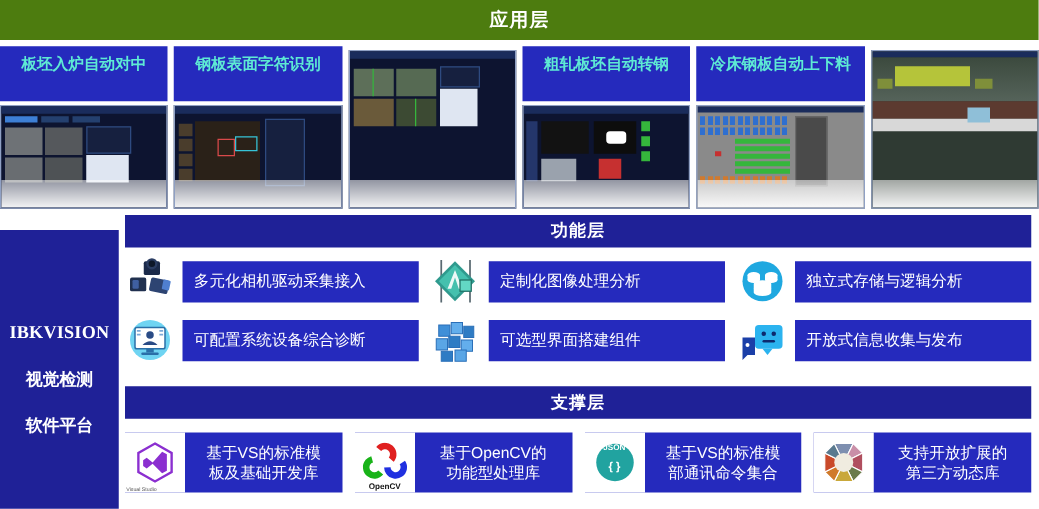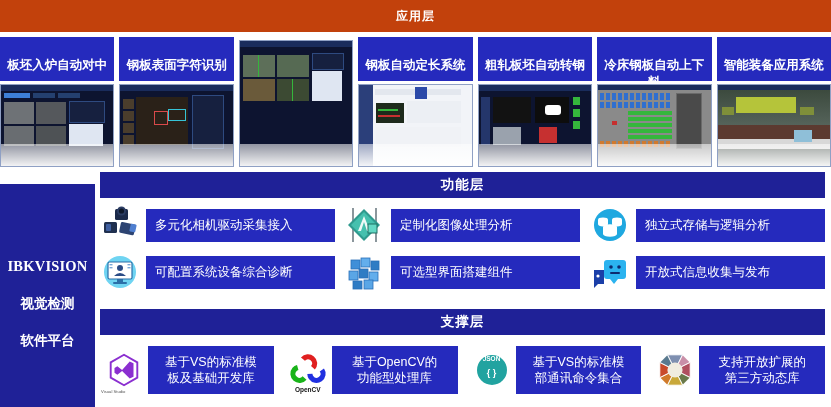--- a/index.html
+++ b/index.html
@@ -8,40 +8,40 @@
     background:#ffffff;
     font-family:"Liberation Sans","DejaVu Sans",sans-serif;
     overflow:hidden;
     position:relative;
   }
   .root{position:relative;width:831px;height:407px;}
 
   
   .app-header{
     position:absolute;left:0;top:0;width:831px;height:32px;
-    background:#c2410c;color:#fff;
+    background:#4d7c0f;color:#fff;
     display:flex;align-items:center;justify-content:center;
-    font-size:12px;font-weight:bold;letter-spacing:1px;
+    font-size:15px;font-weight:bold;letter-spacing:1px;
   }
 
   
   .app-row{
     position:absolute;left:0;top:37px;width:831px;height:130px;
     display:flex;gap:5px;
   }
   .app-card{
     flex:1 1 0;
     display:flex;flex-direction:column;
     position:relative;
   }
   .app-card-title{
-    background:#252abd;color:#ffffff;
+    background:#252abd;color:#5eead4;
     font-size:12.5px;font-weight:bold;line-height:17px;
     text-align:center;
-    padding:20px 2px 7px;
+    padding:6px 2px 7px;
     height:44px;box-sizing:border-box;
   }
   .app-thumb{
     flex:1;margin-top:3px;position:relative;overflow:hidden;
     border:1px solid #8fa0c4;
     background:#0d1430;
   }
   .app-thumb .refl{
     position:absolute;left:0;right:0;bottom:0;height:22px;
     background:linear-gradient(to bottom,rgba(255,255,255,.55),rgba(255,255,255,.95));
@@ -170,36 +170,20 @@
           <div class="ss-img" style="left:37px;top:38px;width:32px;height:22px;background:#3c4a33;"></div>
           <div class="ss-green" style="left:18px;top:14px;width:1px;height:22px;"></div>
           <div class="ss-green" style="left:52px;top:38px;width:1px;height:22px;"></div>
           <div class="ss-light" style="left:72px;top:30px;width:30px;height:30px;"></div>
           <div class="ss-panel" style="left:72px;top:12px;width:30px;height:15px;"></div>
         </div>
         <div class="refl"></div>
       </div>
     </div>
 
-    <div class="app-card">
-      <div class="app-card-title">钢板自动定长系统</div>
-      <div class="app-thumb" style="background:#f2f4f8;">
-        <div class="ss">
-          <div class="ss-bar" style="left:0;top:0;width:14px;height:100%;background:#2b3f7a;"></div>
-          <div class="ss-white" style="left:16px;top:4px;width:86px;height:6px;background:#e3e7ee;"></div>
-          <div style="position:absolute;left:56px;top:2px;width:12px;height:12px;background:#2b49a8;"></div>
-          <div class="ss-img" style="left:17px;top:18px;width:28px;height:20px;background:#1e2a1c;"></div>
-          <div class="ss-green" style="left:19px;top:24px;width:20px;height:2px;"></div>
-          <div class="ss-red" style="left:19px;top:30px;width:22px;height:2px;"></div>
-          <div class="ss-light" style="left:48px;top:16px;width:54px;height:22px;background:#eceff4;"></div>
-          <div class="ss-light" style="left:17px;top:42px;width:85px;height:20px;background:#f0f2f6;"></div>
-        </div>
-        <div class="refl"></div>
-      </div>
-    </div>
 
     <div class="app-card">
       <div class="app-card-title">粗轧板坯自动转钢</div>
       <div class="app-thumb">
         <div class="ss">
           <div class="ss-bar" style="left:0;top:0;width:100%;height:6px;background:#1a2c5c;"></div>
           <div class="ss-img" style="left:14px;top:12px;width:38px;height:26px;background:#121212;"></div>
           <div class="ss-img" style="left:56px;top:12px;width:34px;height:26px;background:#0d0d0d;"></div>
           <div class="ss-white" style="left:66px;top:20px;width:16px;height:10px;border-radius:3px;"></div>
           <div class="ss-img" style="left:14px;top:42px;width:28px;height:18px;background:#9aa2ad;"></div>
@@ -227,21 +211,20 @@
           <div class="ss-green" style="left:30px;top:50px;width:44px;height:4px;"></div>
           <div class="ss-red" style="left:14px;top:36px;width:5px;height:4px;"></div>
           <div style="position:absolute;left:2px;top:56px;width:72px;height:6px;background:repeating-linear-gradient(to right,#d07a2f 0 4px,#8a8a8a 4px 6px);"></div>
           <div class="ss-panel" style="left:78px;top:8px;width:24px;height:54px;background:#4a4a4a;border-color:#6a6a6a;"></div>
         </div>
         <div class="refl"></div>
       </div>
     </div>
 
     <div class="app-card">
-      <div class="app-card-title">智能装备应用系统</div>
       <div class="app-thumb" style="background:#2f3a33;">
         <div class="ss">
           <div class="ss-bar" style="left:0;top:0;width:100%;height:5px;background:#1a2c5c;"></div>
           <div style="position:absolute;left:0;top:5px;width:100%;height:35px;background:linear-gradient(to bottom,#3c4a3e,#55635a);"></div>
           <div style="position:absolute;left:18px;top:12px;width:60px;height:16px;background:#b5c43a;"></div>
           <div style="position:absolute;left:4px;top:22px;width:12px;height:8px;background:#7f8f3a;"></div>
           <div style="position:absolute;left:82px;top:22px;width:14px;height:8px;background:#7f8f3a;"></div>
           <div style="position:absolute;left:0;top:40px;width:100%;height:14px;background:#5c3a30;"></div>
           <div style="position:absolute;left:0;top:54px;width:100%;height:10px;background:#d8d8d8;"></div>
           <div style="position:absolute;left:76px;top:45px;width:18px;height:12px;background:#8fbfd8;"></div>

